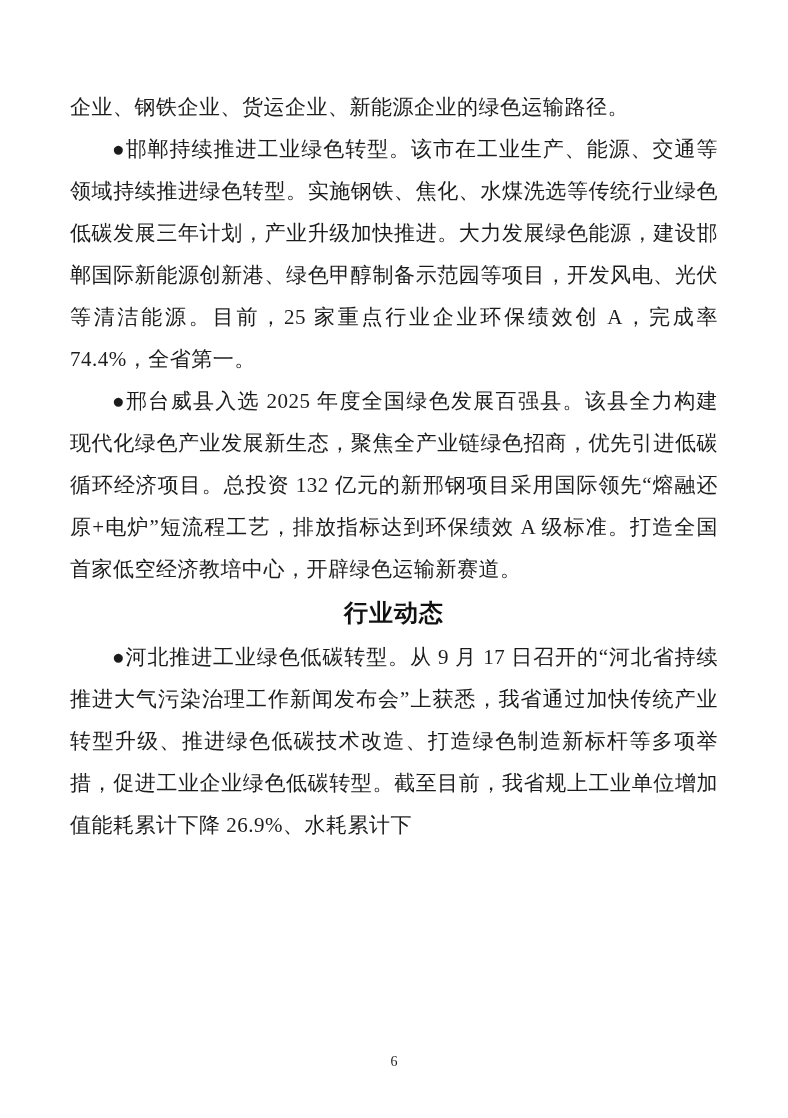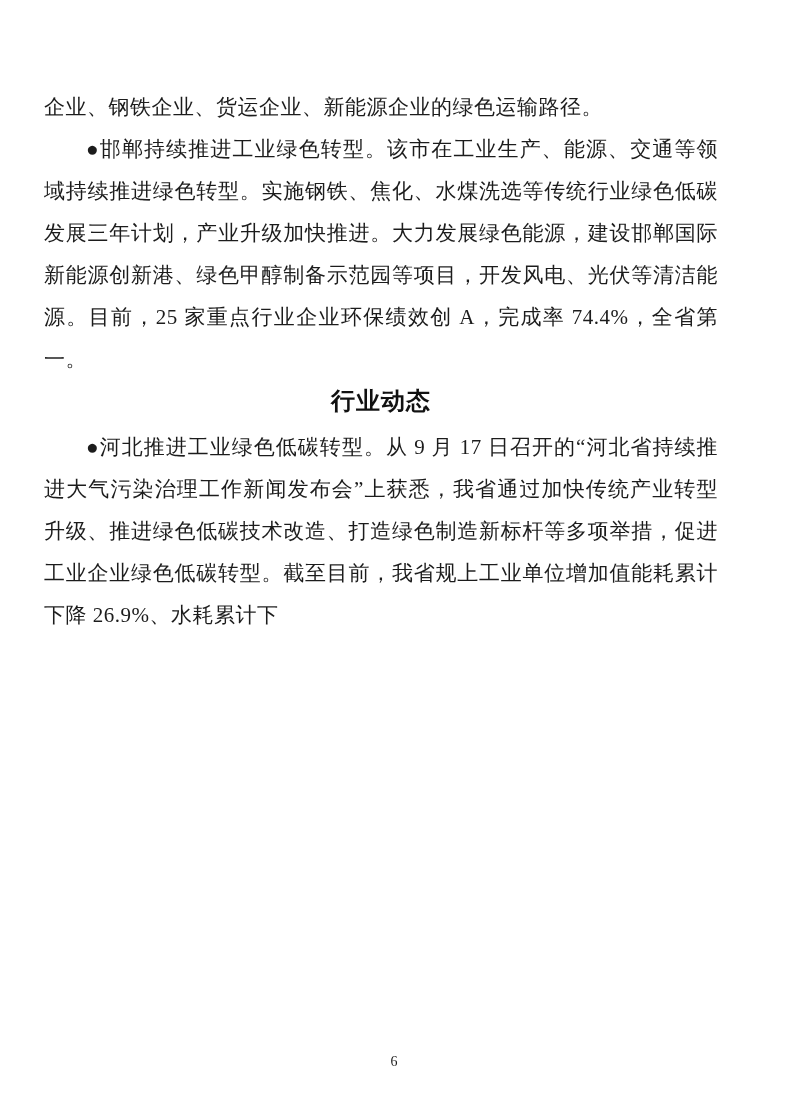--- a/index.html
+++ b/index.html
@@ -7,40 +7,40 @@
     padding: 0;
     background: #ffffff;
   }
   .page {
     position: relative;
     width: 788px;
     height: 1118px;
     margin: 0 auto;
     background: #ffffff;
     box-sizing: border-box;
-    padding: 86px 70px 0 44px;
+    padding: 86px 70px 0 70px;
     overflow: hidden;
     font-family: "Liberation Serif", "DejaVu Serif", serif;
     color: #1c1c1c;
   }
   .body-para {
     margin: 0;
     font-size: 21px;
     line-height: 42px;
     text-align: justify;
     text-justify: inter-ideograph;
     text-indent: 2em;
     letter-spacing: 0.5px;
   }
   .body-para.no-indent {
     text-indent: 0;
   }
   .section-heading {
     margin: 0;
-    font-family: Liberation Mono, monospace;
+    font-family: Liberation Serif, serif;
     font-weight: bold;
     font-size: 24px;
     line-height: 46px;
     text-align: center;
     color: #111111;
     letter-spacing: 1px;
   }
   .page-number {
     position: absolute;
     left: 0;
@@ -54,20 +54,21 @@
 </style>
 </head>
 <body>
 
 <div class="page">
 
   <p class="body-para no-indent">企业、钢铁企业、货运企业、新能源企业的绿色运输路径。</p>
 
   <p class="body-para">●邯郸持续推进工业绿色转型。该市在工业生产、能源、交通等领域持续推进绿色转型。实施钢铁、焦化、水煤洗选等传统行业绿色低碳发展三年计划，产业升级加快推进。大力发展绿色能源，建设邯郸国际新能源创新港、绿色甲醇制备示范园等项目，开发风电、光伏等清洁能源。目前，25 家重点行业企业环保绩效创 A，完成率 74.4%，全省第一。</p>
 
+  <p class="body-para">●邢台威县入选 2025 年度全国绿色发展百强县。该县全力构建现代化绿色产业发展新生态，聚焦全产业链绿色招商，优先引进低碳循环经济项目。总投资 132 亿元的新邢钢项目采用国际领先“熔融还原+电炉”短流程工艺，排放指标达到环保绩效 A 级标准。打造全国首家低空经济教培中心，开辟绿色运输新赛道。</p>
 
   <h2 class="section-heading">行业动态</h2>
 
 
   <p class="body-para">●河北推进工业绿色低碳转型。从 9 月 17 日召开的“河北省持续推进大气污染治理工作新闻发布会”上获悉，我省通过加快传统产业转型升级、推进绿色低碳技术改造、打造绿色制造新标杆等多项举措，促进工业企业绿色低碳转型。截至目前，我省规上工业单位增加值能耗累计下降 26.9%、水耗累计下</p>
 
   <div class="page-number">6</div>
 
 </div>
 

